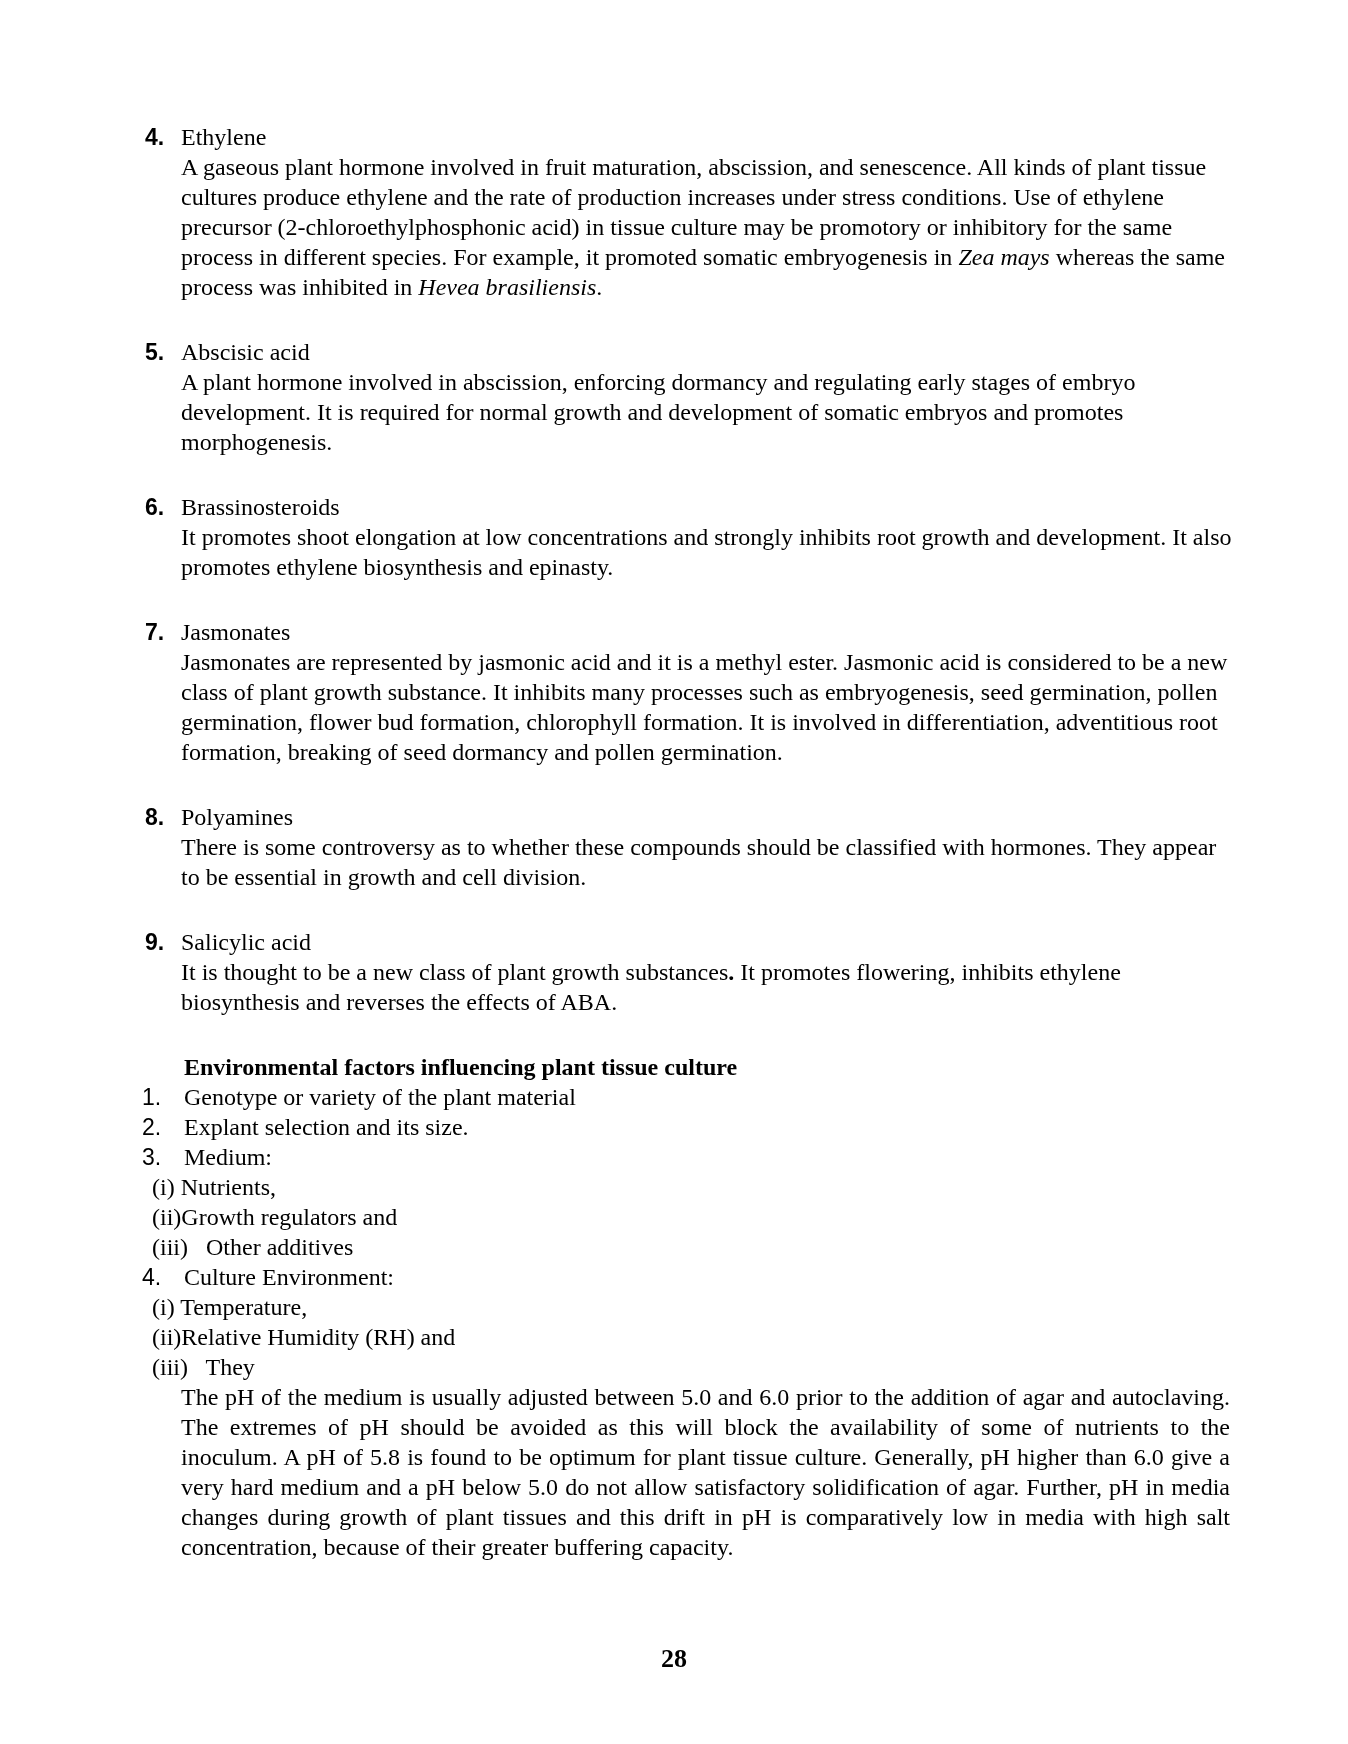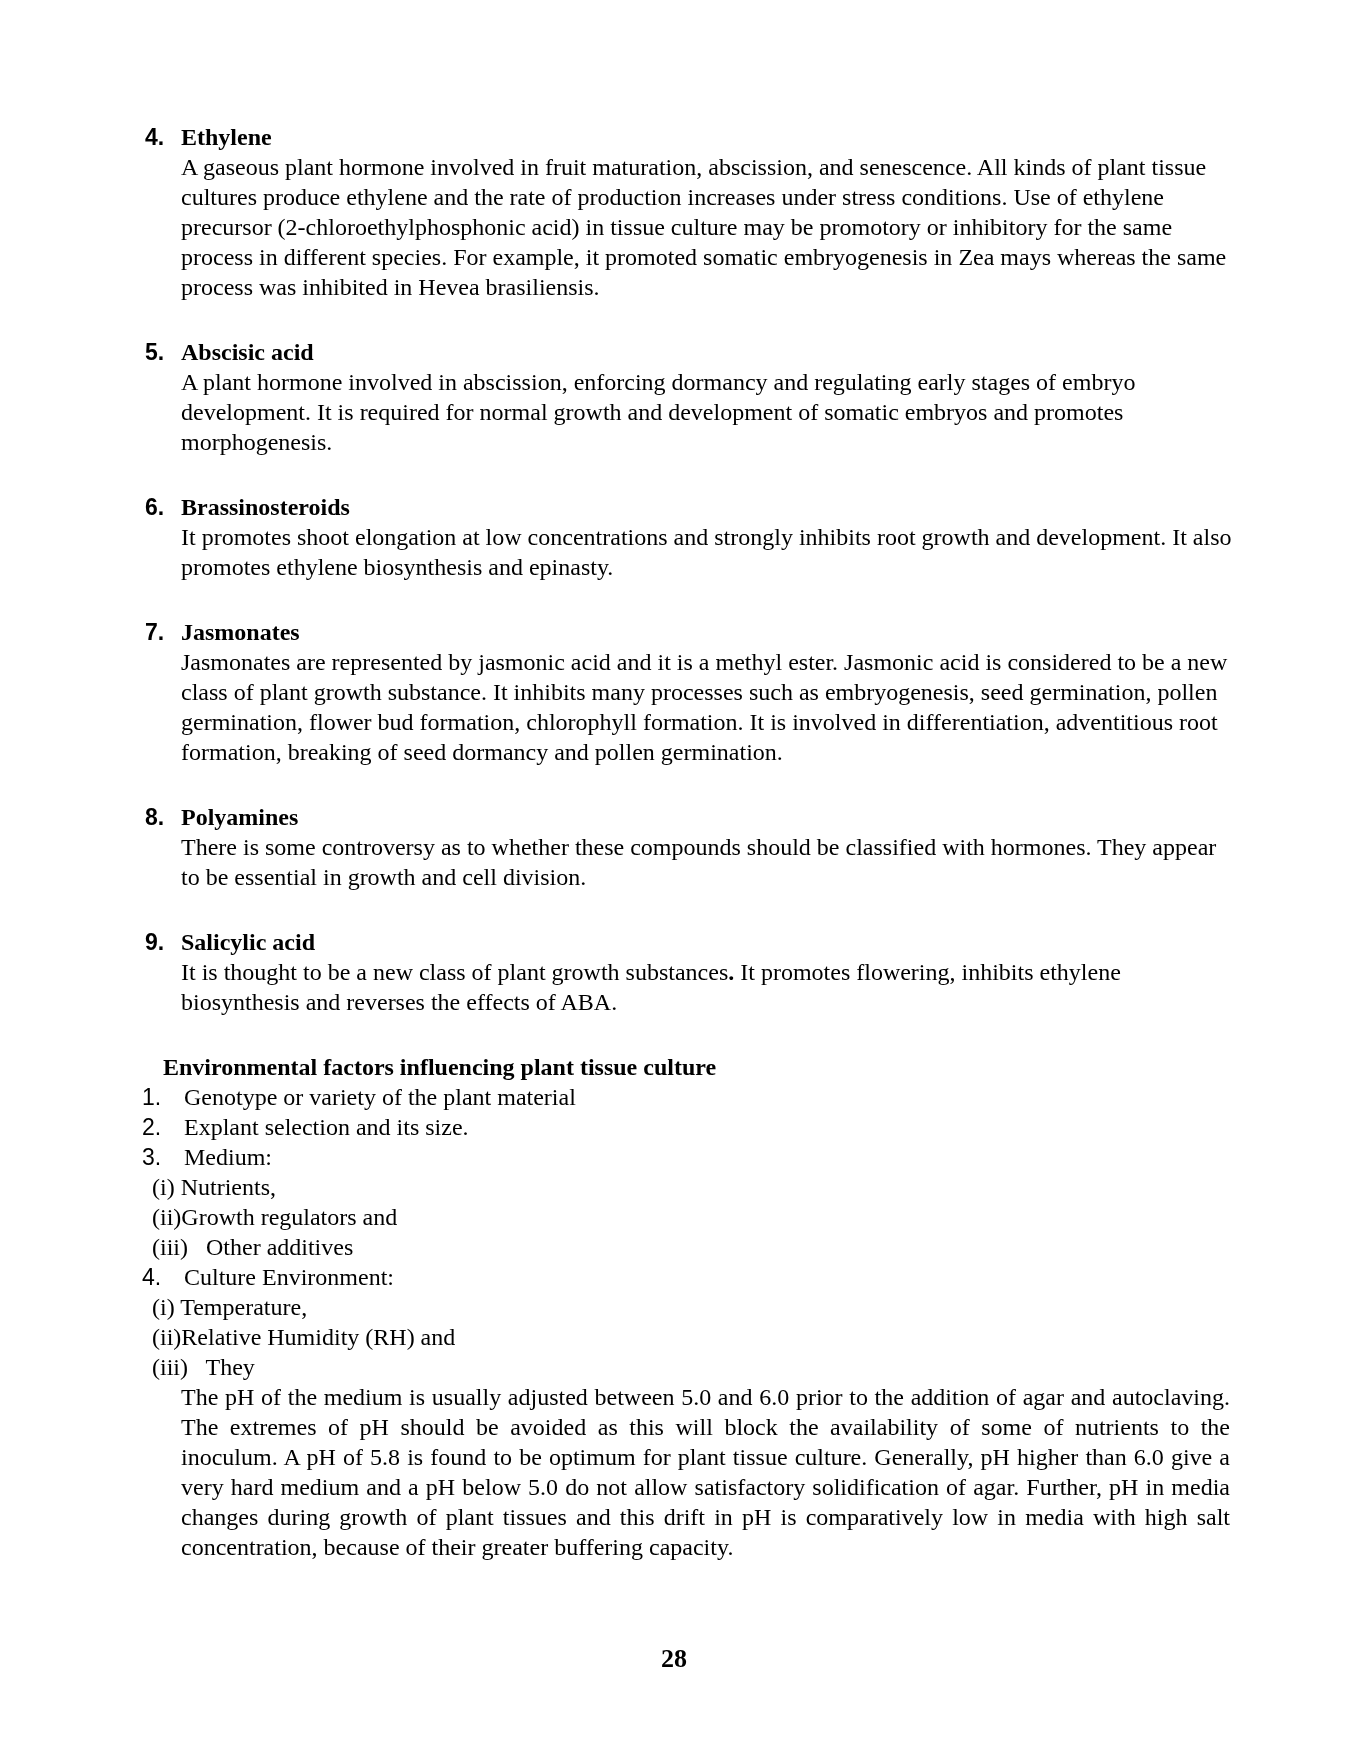--- a/index.html
+++ b/index.html
@@ -25,31 +25,31 @@
     width: 1092px;
   }
   .hsec { margin-bottom: 35px; }
   .sec-head { display: flex; }
   .sec-num {
     font-family: "Liberation Sans", "DejaVu Sans", sans-serif;
     font-weight: bold;
     min-width: 36px;
     font-size: 23px;
   }
-  .sec-title { font-weight: bold; }
+  .sec-title { font-weight: normal; }
   .sec-body {
     margin: 0 0 0 36px;
     text-align: left;
   }
-  .seg-italic { }
+  .seg-italic { font-style: italic; }
   .seg-bold { font-weight: bold; }
 
   .env-head {
     font-weight: bold;
-    margin-left: 18px;
+    margin-left: 39px;
   }
   .li { display: flex; margin-left: -3px; }
   .li-marker {
     font-family: "Liberation Sans", "DejaVu Sans", sans-serif;
     width: 42px;
     flex: 0 0 42px;
     font-size: 23px;
   }
   .li-text { flex: 1; }
   .sub {

